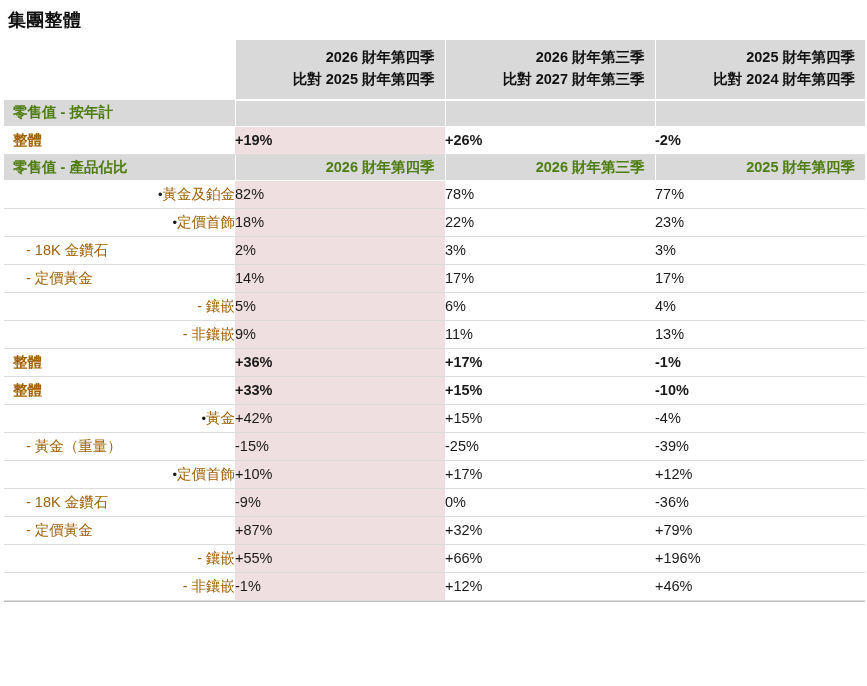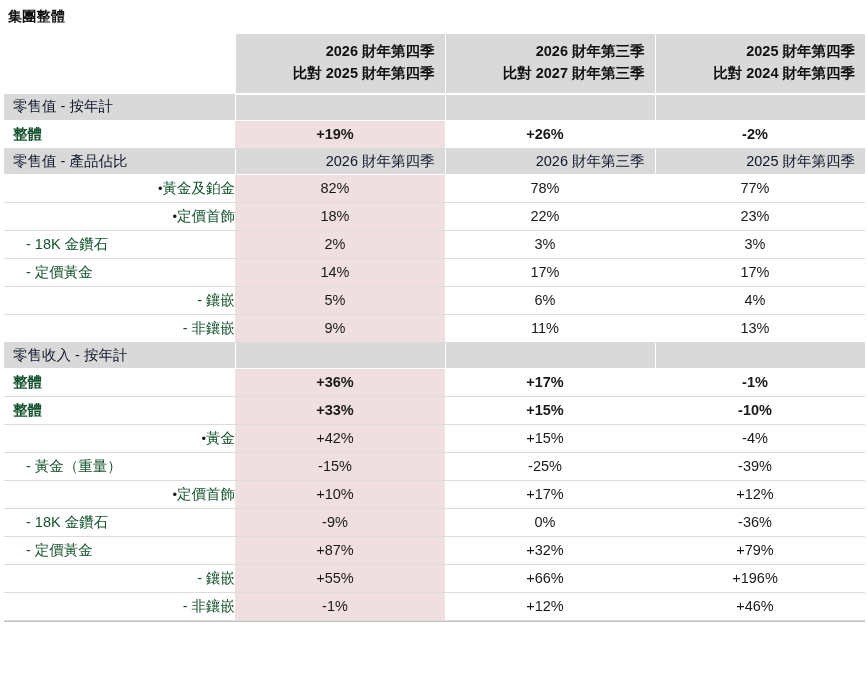--- a/index.html
+++ b/index.html
@@ -15,21 +15,21 @@
     -webkit-font-smoothing: antialiased;
   }
   .page {
     position: relative;
     width: 867px;
     height: 686px;
     box-sizing: border-box;
     padding: 6px 2px 0 4px;
   }
   .doc-title {
-    font-size: 14px;
+    font-size: 18px;
     font-weight: bold;
     color: #111111;
     margin: 2px 0 8px 4px;
     letter-spacing: 0.3px;
   }
   table.report {
     border-collapse: collapse;
     width: 861px;
     table-layout: fixed;
     font-size: 14.5px;
@@ -58,22 +58,22 @@
     color: #111111;
     padding: 7px 10px 8px 6px;
     line-height: 1.5;
     font-size: 14.5px;
   }
   .hdr-cell .l2 { display: block; }
 
   
   .band td {
     background: #d9d9d9;
-    font-weight: normal;
-    color: #0f172a;
+    font-weight: bold;
+    color: #4d7c0f;
     height: 25px;
     border-bottom: 1px solid #ffffff;
   }
   .band td.band-label {
     padding-left: 9px;
     text-align: left;
   }
   .band td.band-val {
     text-align: right;
     padding-right: 10px;
@@ -82,24 +82,24 @@
 
   
   tr.data td {
     height: 27px;
     border-bottom: 1px solid #dcdcdc;
     background: #ffffff;
   }
   tr.data td.label {
     text-align: left;
     padding-left: 9px;
-    color: #14532d;
+    color: #a16207;
   }
   tr.data td.val {
-    text-align: center;
+    text-align: left;
     padding-right: 10px;
     color: #1a1a1a;
   }
   tr.data td.val.hl {
     background: #f0dfe0;
   }
   tr.data.bold td { font-weight: bold; }
   tr.data td.label.indent1 { padding-left: 22px; }
   tr.data td.label.indent2 { padding-left: 36px; text-align: right; }
   tr.data td.label.bullet { padding-left: 9px; text-align: right; }
@@ -196,26 +196,20 @@
           <td class="val num hl">5%</td>
           <td class="val num">6%</td>
           <td class="val num">4%</td>
         </tr>
         <tr class="data">
           <td class="label indent2">- 非鑲嵌</td>
           <td class="val num hl">9%</td>
           <td class="val num">11%</td>
           <td class="val num">13%</td>
         </tr>
-        <tr class="band">
-          <td class="band-label">零售收入 - 按年計</td>
-          <td class="band-val num"></td>
-          <td class="band-val num"></td>
-          <td class="band-val num"></td>
-        </tr>
         <tr class="data bold">
           <td class="label">整體</td>
           <td class="val num hl">+36%</td>
           <td class="val num">+17%</td>
           <td class="val num">-1%</td>
         </tr>
         <tr class="data bold">
           <td class="label">整體</td>
           <td class="val num hl">+33%</td>
           <td class="val num">+15%</td>

